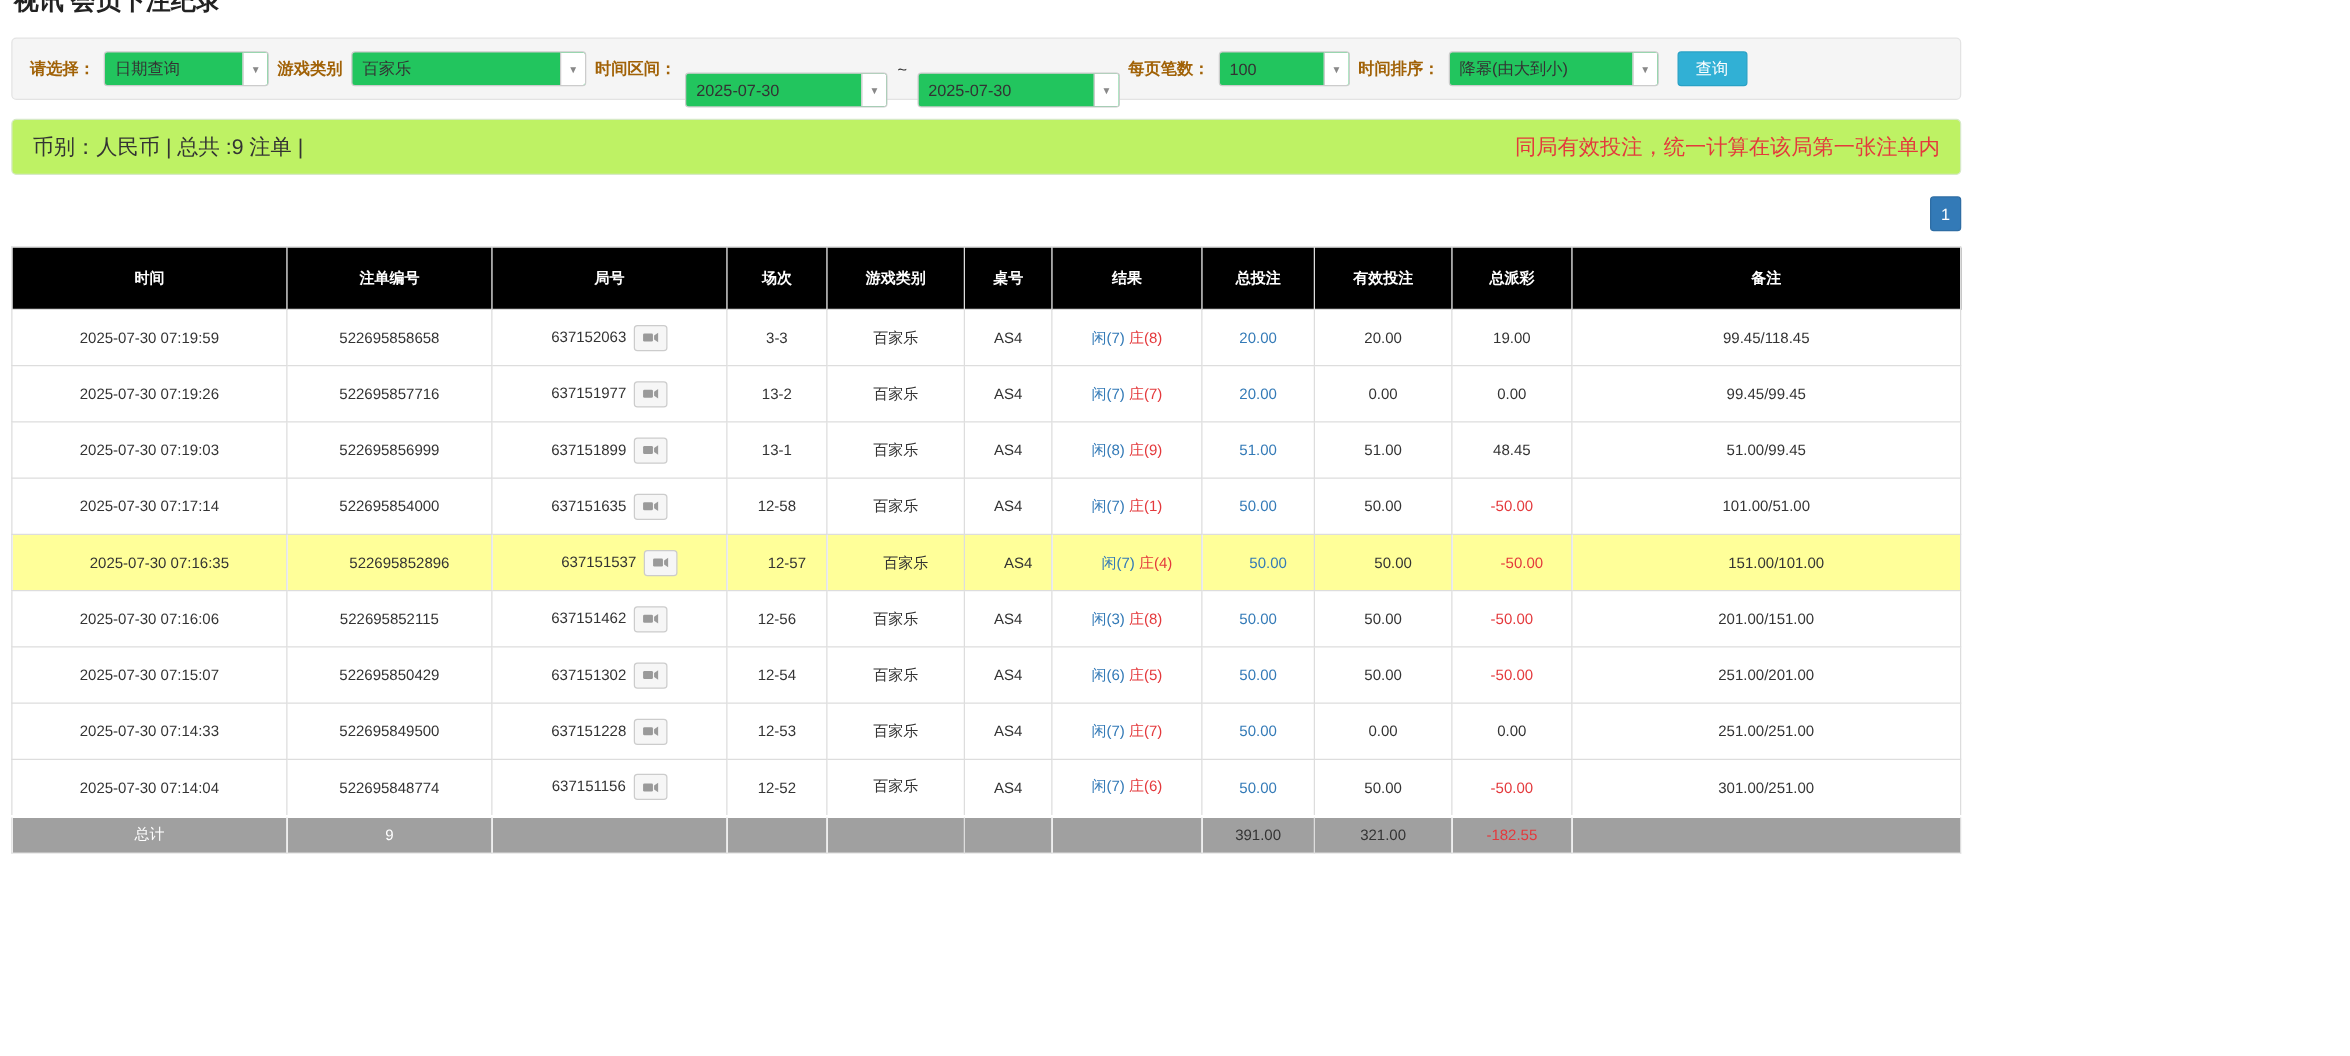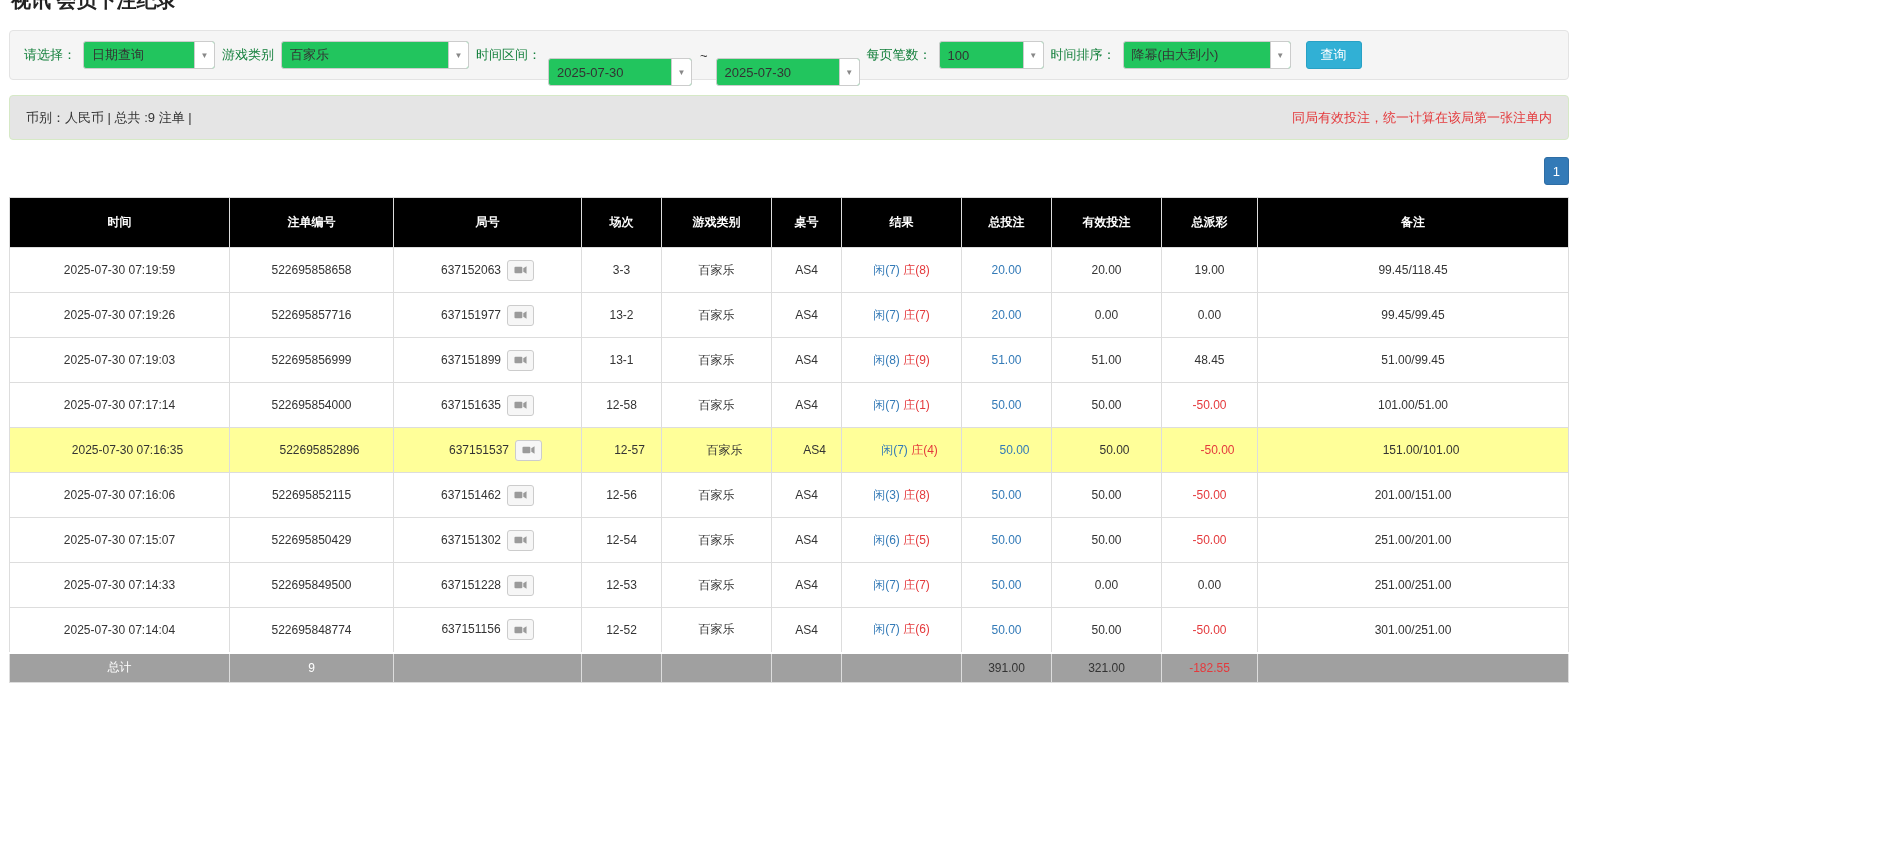--- a/index.html
+++ b/index.html
@@ -5,34 +5,34 @@
   * { box-sizing: border-box; }
   html, body { margin: 0; padding: 0; background: #fff; }
   body { font-family: "Liberation Sans", "DejaVu Sans", sans-serif; color: #333; }
   .page { width: 1560px; margin-left: 9px; }
 
   .page-title { font-size: 20px; font-weight: bold; color: #222; margin: -13px 0 16px 2px; white-space: nowrap; }
 
   
   .filter-bar { background: #f5f5f5; border: 1px solid #e3e3e3; border-radius: 4px; height: 50px;
     display: flex; align-items: center; padding: 0 14px; gap: 7px; }
-  .flabel { font-size: 13px; font-weight: normal; color: #15803d; white-space: nowrap; }
+  .flabel { font-size: 13px; font-weight: bold; color: #a16207; white-space: nowrap; }
   .combo { height: 28px; background: #22c55e; border: 1px solid #ccc; border-radius: 3px;
     display: flex; align-items: stretch; overflow: hidden; }
   .combo-text { flex: 1; display: flex; align-items: center; padding: 0 8px; font-size: 13px; color: #333; white-space: nowrap; overflow: hidden; }
   .combo-arrow { width: 20px; border-left: 1px solid #ccc; display: flex; align-items: center; justify-content: center;
     color: #888; font-size: 8px; background: #fff; }
-  .w132 { width: 132px; } .w188 { width: 188px; } .w162 { width: 144px; margin-top: 34px; } .w105 { width: 105px; } .w168 { width: 168px; }
+  .w132 { width: 132px; } .w188 { width: 188px; } .w162 { width: 162px; margin-top: 34px; } .w105 { width: 105px; } .w168 { width: 168px; }
   .tilde { font-size: 13px; color: #333; margin: 0 1px; }
   .query-btn { height: 28px; padding: 0 14px; margin-left: 8px; background: var(--query-button, #31b0d5);
     color: #fff; border: 1px solid #28a1c5; border-radius: 3px; font-size: 13px; cursor: pointer; }
 
   
-  .alert { margin-top: 15px; background: #e5e5e5; border: 1px solid #d6e9c6; border-radius: 4px; height: 45px;
-    display: flex; align-items: center; justify-content: space-between; padding: 0 16px; font-size: 13px; color: #333; }
+  .alert { margin-top: 15px; background: #bef264; border: 1px solid #d6e9c6; border-radius: 4px; height: 45px;
+    display: flex; align-items: center; justify-content: space-between; padding: 0 16px; font-size: 17px; color: #333; }
   .alert-right { color: var(--negative-red, #e4393c); }
 
   
   .pagination-row { display: flex; justify-content: flex-end; margin: 17px 0 12px 0; }
   .page-btn { min-width: 24px; height: 28px; padding: 0 8px; background: var(--accent-blue, #337ab7);
     border: 1px solid #2e6da4; color: #fff; font-size: 13px; border-radius: 3px; cursor: pointer; }
 
   
   table.records { width: 100%; border-collapse: collapse; font-size: 12px; color: #333; table-layout: fixed; }
   .records th { background: #000; color: #fff; font-weight: bold; height: 27px; padding: 16px 4px;

